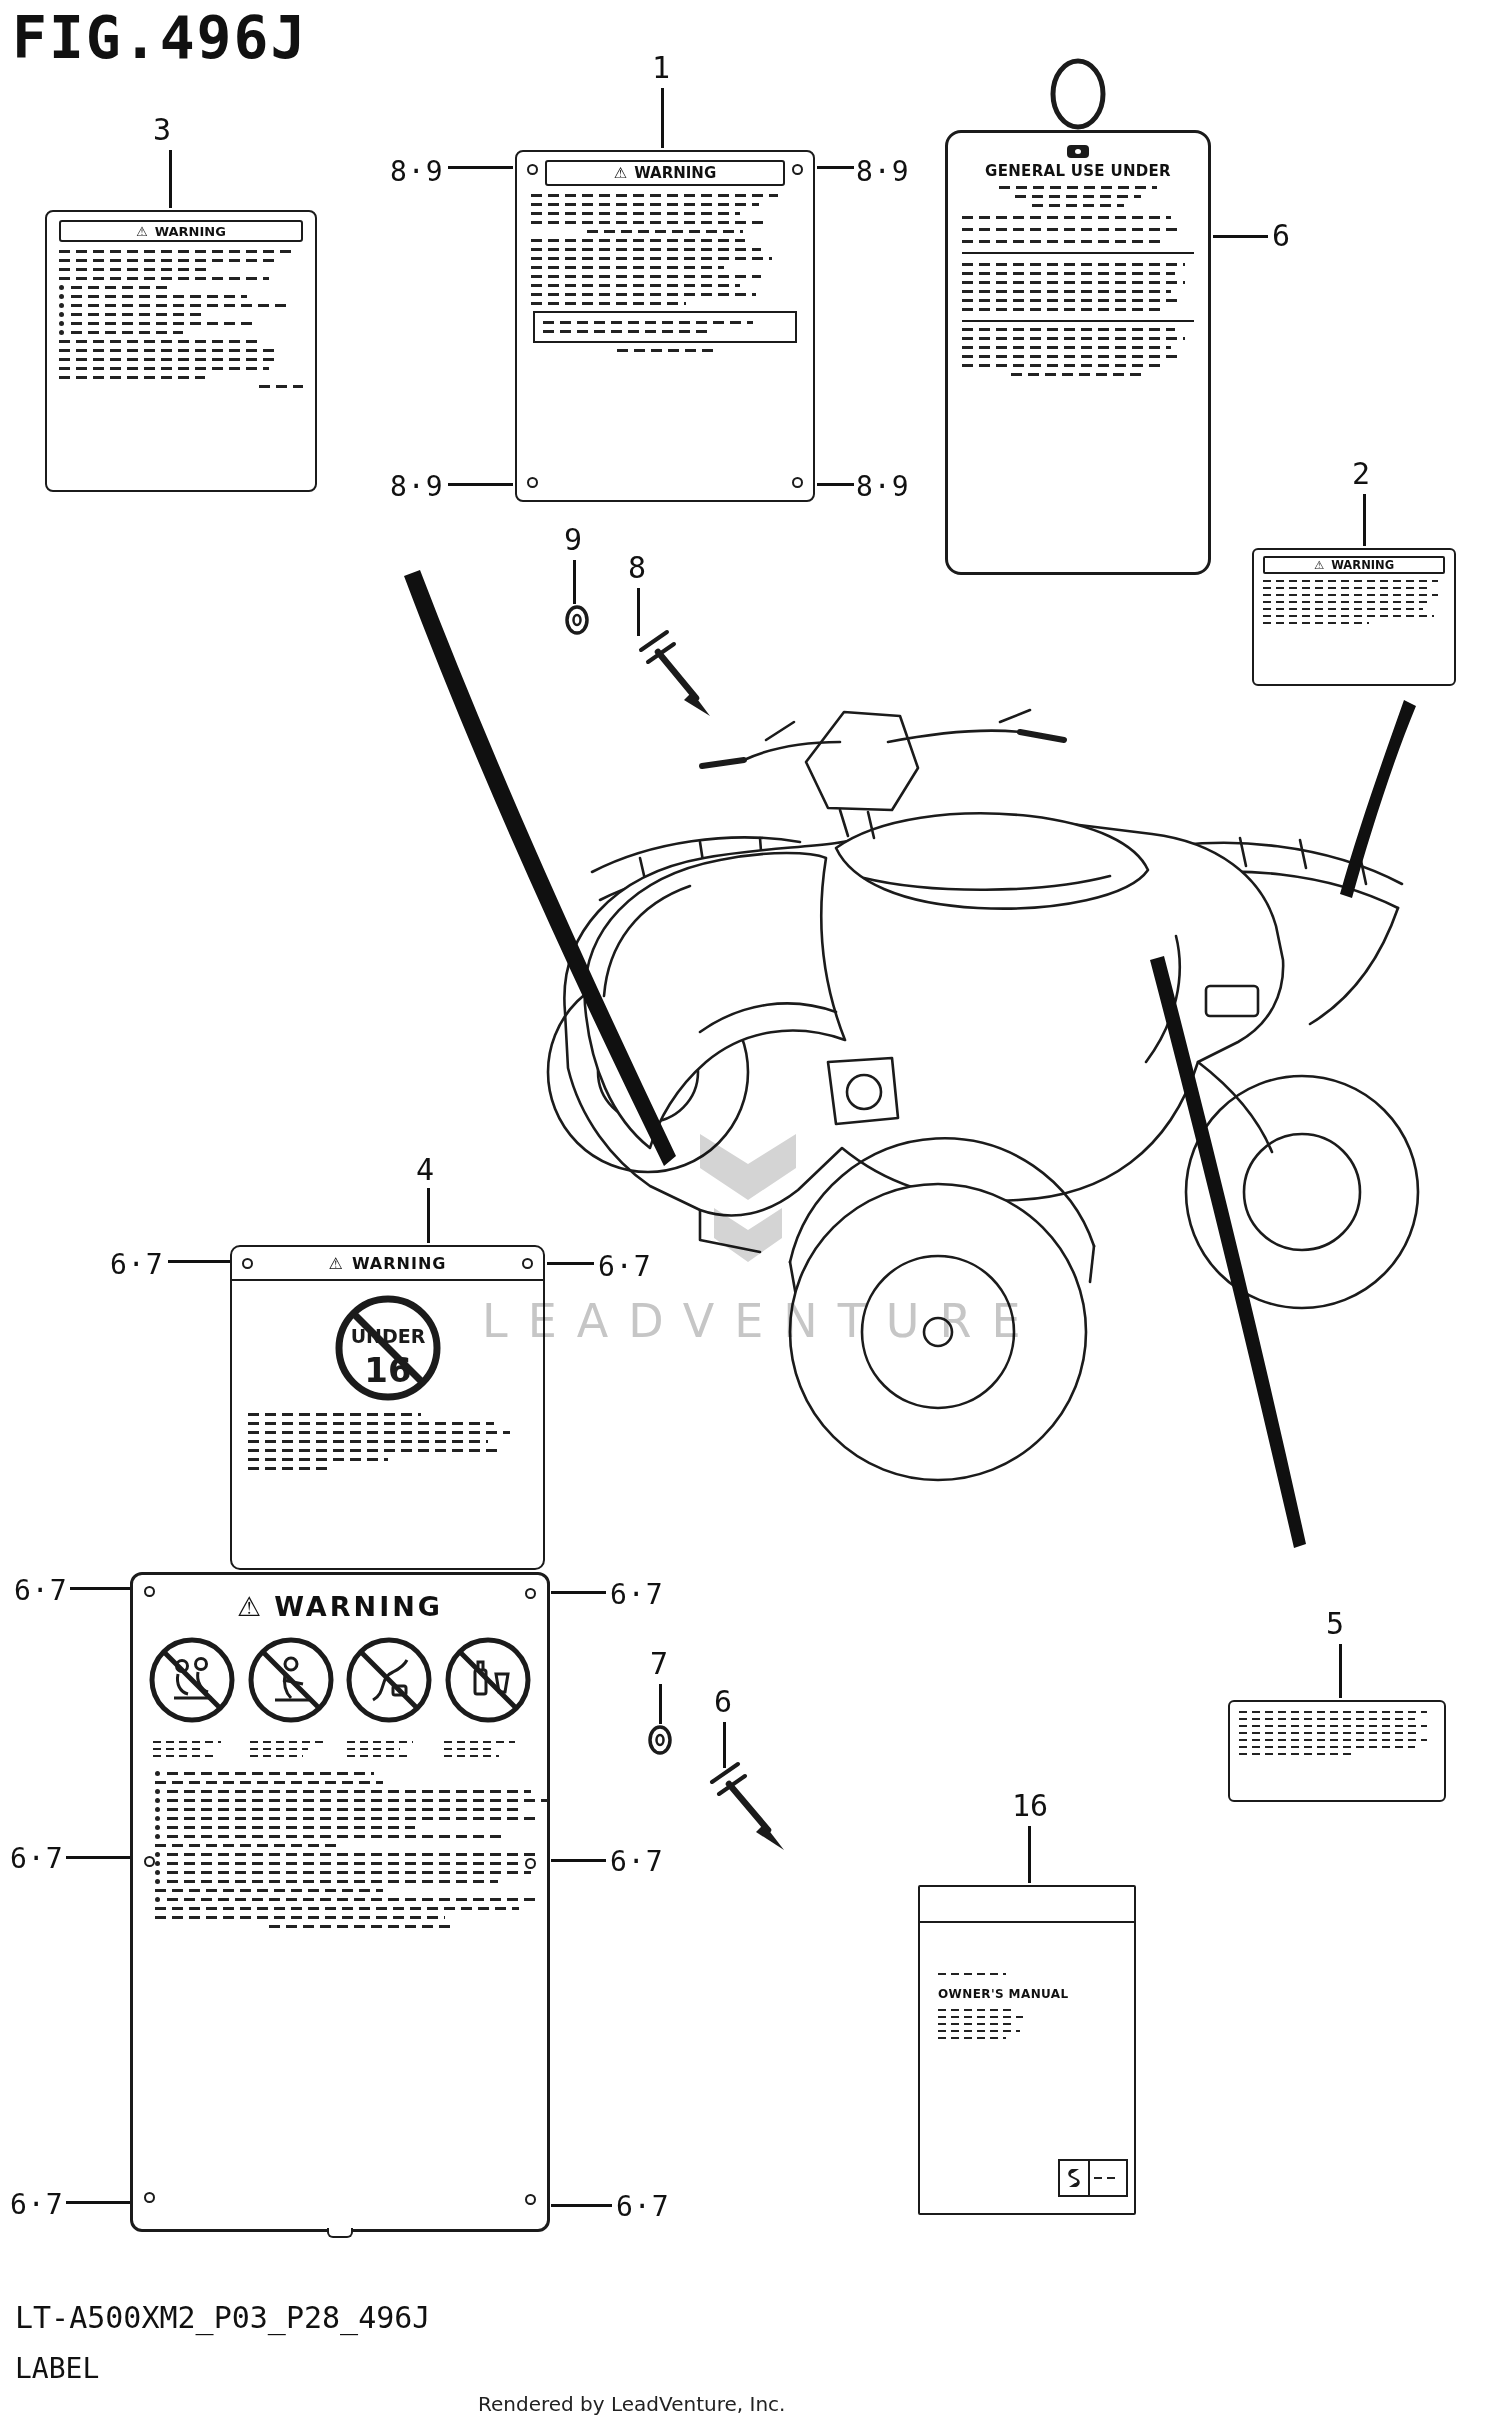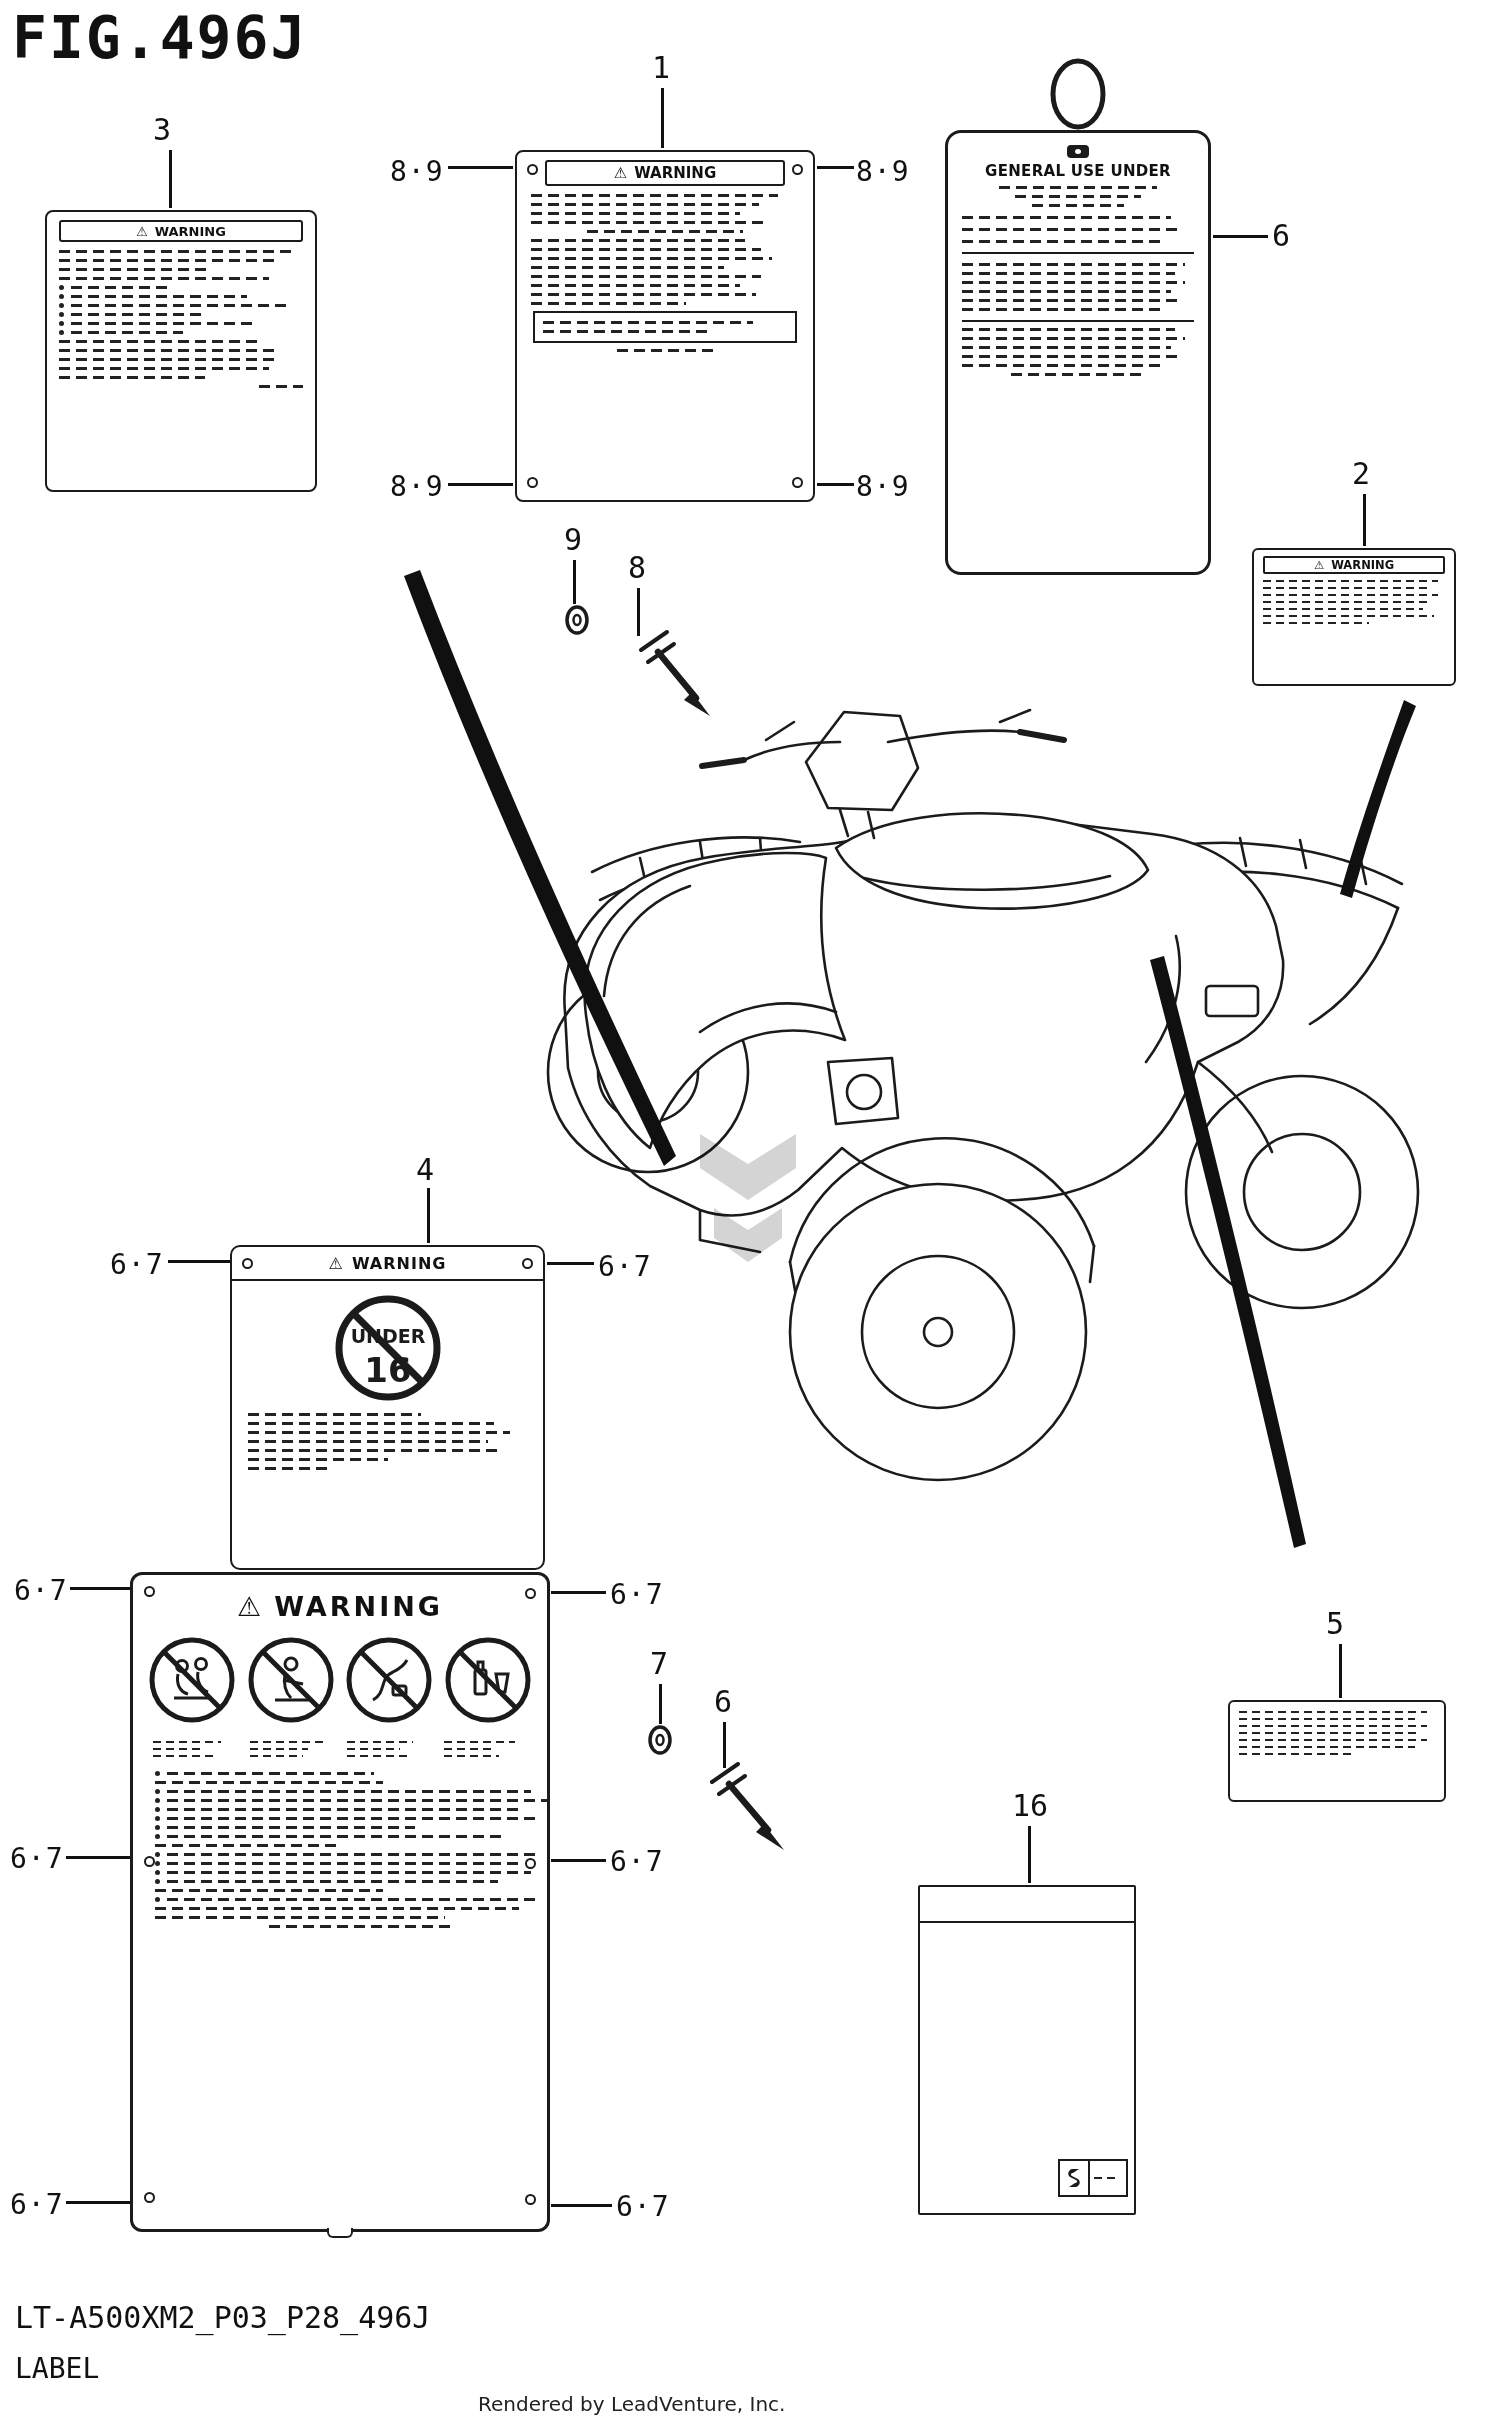--- a/index.html
+++ b/index.html
@@ -652,20 +652,45 @@
       <div class="drow">
         <span class="dr" style="width: 58%;"></span>
       </div>
     </div>
 </div>
 
 <div class="abs num" style="left:1012px;top:1788px">16</div>
 <div class="abs vline" style="left:1028px;top:1826px;height:57px"></div>
 <div class="abs lbl" style="left:918px;top:1885px;width:218px;height:330px;border-width:2.5px;border-radius:2px">
   <div style="height:36px;border-bottom:2px solid #1b1b1b"></div>
+  <div style="padding:10px 18px 0">
+    <div class="rows tiny" style="margin-top:40px">
+        <div class="drow">
+          <span class="dr" style="width: 38%;"></span>
+        </div>
+      </div>
+    <div class="sans" style="font-weight:800;font-size:12px;letter-spacing:0.4px;margin-top:12px">OWNER'S MANUAL</div>
+    <div class="rows tiny" style="margin-top:8px">
+        <div class="drow">
+          <span class="dr" style="width: 44%;"></span>
+        </div>
+        <div class="drow">
+          <span class="dr" style="width: 48%;"></span>
+        </div>
+        <div class="drow">
+          <span class="dr" style="width: 42%;"></span>
+        </div>
+        <div class="drow">
+          <span class="dr" style="width: 46%;"></span>
+        </div>
+        <div class="drow">
+          <span class="dr" style="width: 38%;"></span>
+        </div>
+      </div>
+  </div>
   <div style="position:absolute;left:138px;bottom:16px;width:70px;height:38px;border:2px solid #1b1b1b;display:flex">
     <div style="width:30px;border-right:2px solid #1b1b1b;display:flex;align-items:center;justify-content:center">
       <svg width="16" height="20" viewBox="0 0 16 20">
           <path d="M13,1 L6,1 C2,2 1,7 4,9 L10,12 C12,13 11,15 9,15 L3,19 L10,19 C14,18 15,13 12,11 L6,8 C4,7 5,5 7,5 Z" fill="#1b1b1b"></path>
         </svg>
     </div>
     <div style="flex:1;display:flex;align-items:center;padding:0 4px">
       <div class="rows tiny" style="width:100%">
           <div class="drow">
             <span class="dr" style="width: 90%;"></span>
@@ -679,13 +704,14 @@
 <div class="abs" style="left:15px;top:2352px;font-size:28px">LABEL</div>
 <div class="abs sans" style="left:478px;top:2392px;font-size:20px;color:#222">Rendered by LeadVenture, Inc.</div>
 
 <div class="abs" style="left:0;top:0;width:1500px;height:2435px;pointer-events:none">
   <svg class="abs" style="left:698px;top:1134px;mix-blend-mode:multiply" width="100" height="135" viewBox="0 0 100 135">
     <g fill="#d4d4d4">
       <path d="M2,0 L50,30 L98,0 L98,34 L50,66 L2,34 Z"></path>
       <path d="M16,74 L50,96 L84,74 L84,104 L50,128 L16,104 Z"></path>
     </g>
   </svg>
+  <div class="abs watermark" style="left:482px;top:1294px;font-size:46px;letter-spacing:20px;font-weight:500">LEADVENTURE</div>
 </div>
 
 </body></html>

